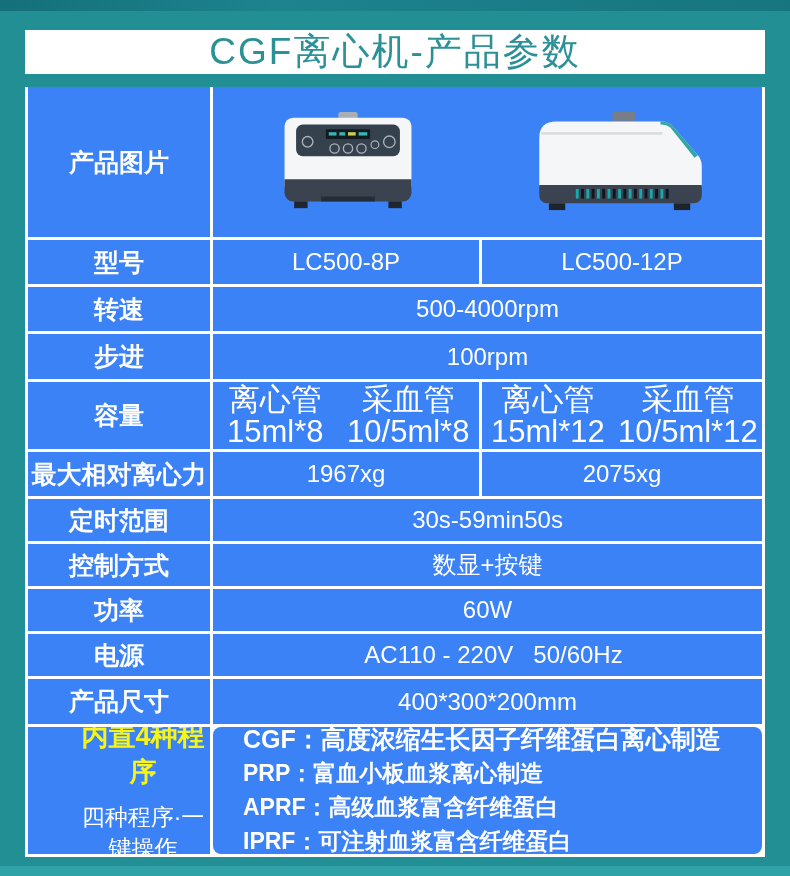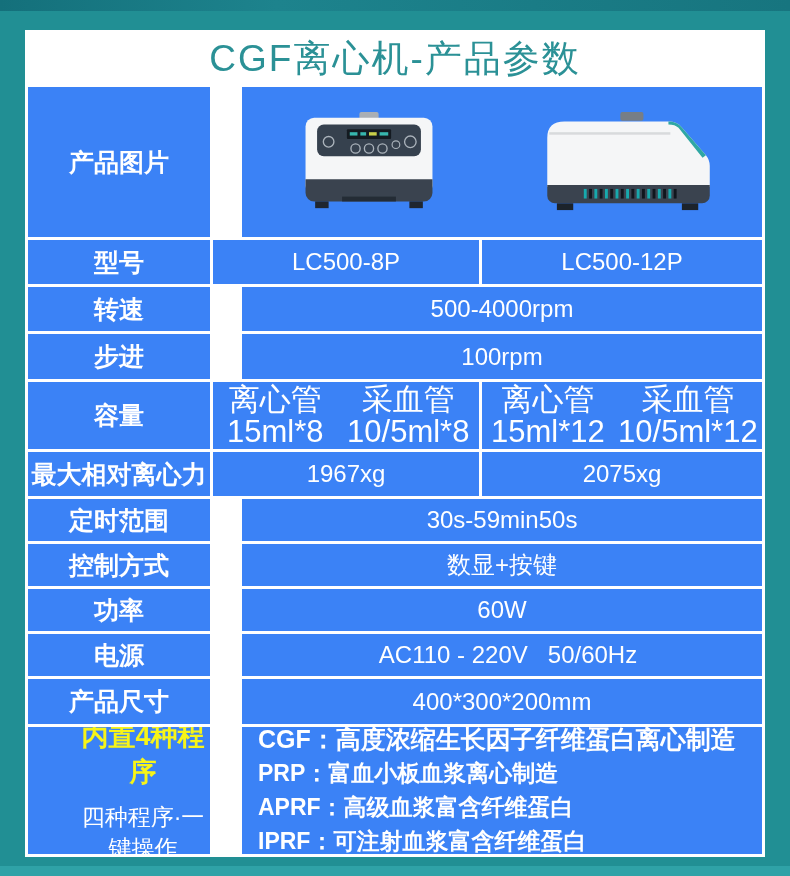--- a/index.html
+++ b/index.html
@@ -11,55 +11,55 @@
   }
   .top-strip{
     position:absolute; left:0; top:0; width:790px; height:11px;
     background:linear-gradient(90deg,#14707B 0%,#1D838D 35%,#17757F 100%);
   }
   .bottom-strip{
     position:absolute; left:0; top:866px; width:790px; height:10px;
     background:#2FA2A7;
   }
   .title-band{
-    position:absolute; left:25px; top:30px; width:740px; height:57px;
+    position:absolute; left:25px; top:30px; width:740px; height:44px;
     background:#ffffff; display:flex; align-items:center; justify-content:center;
   }
   .title-band .title{
     color:#2B9196; font-size:37px; font-weight:400; letter-spacing:2px;
   }
   .spec-table{
     position:absolute; left:25px; top:87px; width:740px; height:770px;
     background:#ffffff; box-sizing:border-box;
     display:grid;
     grid-template-columns:182px 266px 280px;
     grid-template-rows:150px 44px 44px 45px 67px 44px 42px 42px 42px 42px 45px 127px;
     gap:3px; padding:0 3px 3px 3px;
   }
   .cell{
     background:#3b82f6; display:flex; align-items:center; justify-content:center;
     text-align:center; overflow:hidden;
   }
   .label{ font-weight:bold; font-size:25px; }
   .value{ font-size:24px; font-weight:400; }
   .pre{ white-space:pre;padding-left:12px; }
-  .span2{ grid-column:2 / 4;margin-left:29px; }
+  .span2{ grid-column:2 / 4; }
   .two-line{ flex-direction:row; line-height:32px; font-size:31px; }
   
   .img-cell{ display:flex; align-items:center; padding:0; }
   .img-half{ display:flex; align-items:center; justify-content:center; }
   .img-half.left{ width:266px; }
   .img-half.right{ width:280px; }
   
   .prog-label{ flex-direction:column; gap:12px;padding-left:48px; }
   .prog-heading{ color:#F7F418; font-size:27px; font-weight:bold; }
   .prog-sub{ color:#fff; font-size:23px; font-weight:400; }
   .prog-content{
     flex-direction:column; align-items:flex-start; justify-content:center;
-    padding-left:16px; gap:7px; text-align:center;
+    padding-left:30px; gap:7px; text-align:center;border-radius:8px;
   }
   .prog-line{ font-size:23px; line-height:27px; font-weight:700; }
   .prog-line.first{ font-size:25px; font-weight:bold; }
 </style>
 </head>
 <body>
 
 <div class="page">
   <div class="top-strip"></div>
 

